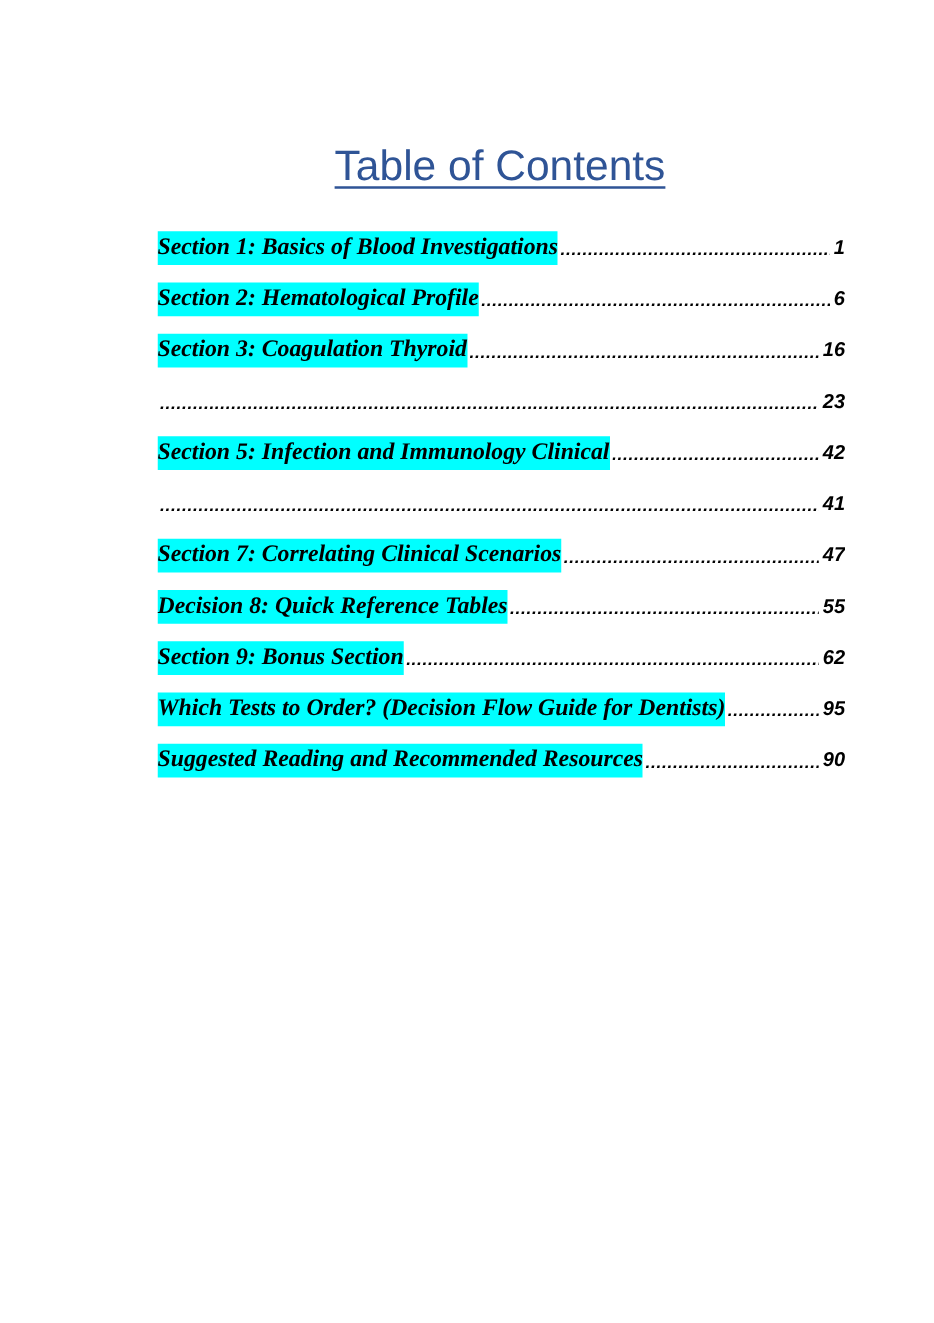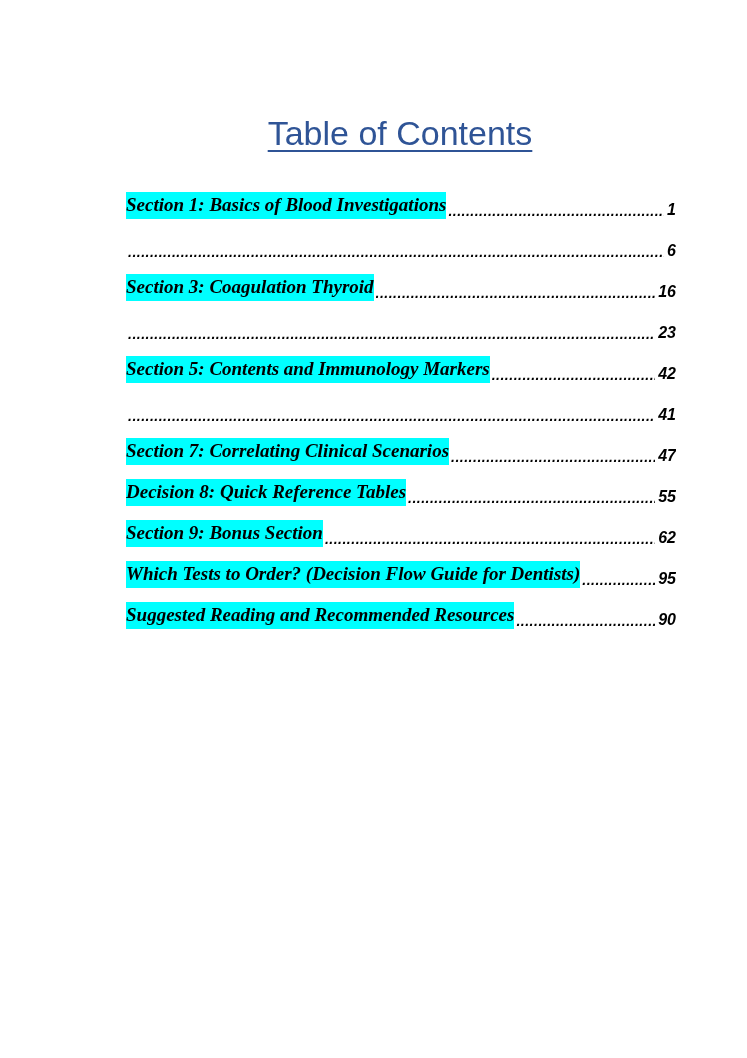--- a/index.html
+++ b/index.html
@@ -36,21 +36,21 @@
       text-underline-offset: 5px;
     }
     .toc-list {
       position: absolute;
       left: 126px;
       top: 178px;
       width: 550px;
     }
     .toc-row {
       display: flex;
-      align-items: flex-end;
+      align-items: center;
       height: 41px;
       white-space: nowrap;
       overflow: hidden;
     }
     .toc-label {
       font-family: "Liberation Serif", serif;
       font-style: italic;
       font-weight: bold;
       font-size: 19px;
       color: #000000;
@@ -91,34 +91,35 @@
     <span>Table of Contents</span>
   </div>
 
   <div class="toc-list">
     <div class="toc-row">
       <span class="toc-label">Section 1: Basics of Blood Investigations</span>
       <span class="toc-leader"></span>
       <span class="toc-page">1</span>
     </div>
     <div class="toc-row">
+      <span class="toc-label">Section 2: Hematological Profile</span>
       <span class="toc-leader"></span>
       <span class="toc-page">6</span>
     </div>
     <div class="toc-row">
       <span class="toc-label">Section 3: Coagulation Thyroid</span>
       <span class="toc-leader"></span>
       <span class="toc-page">16</span>
     </div>
     <div class="toc-row">
       <span class="toc-leader"></span>
       <span class="toc-page">23</span>
     </div>
     <div class="toc-row">
-      <span class="toc-label">Section 5: Contents and Immunology Markers</span>
+      <span class="toc-label">Section 5: Infection and Immunology Clinical</span>
       <span class="toc-leader"></span>
       <span class="toc-page">42</span>
     </div>
     <div class="toc-row">
       <span class="toc-leader"></span>
       <span class="toc-page">41</span>
     </div>
     <div class="toc-row">
       <span class="toc-label">Section 7: Correlating Clinical Scenarios</span>
       <span class="toc-leader"></span>

